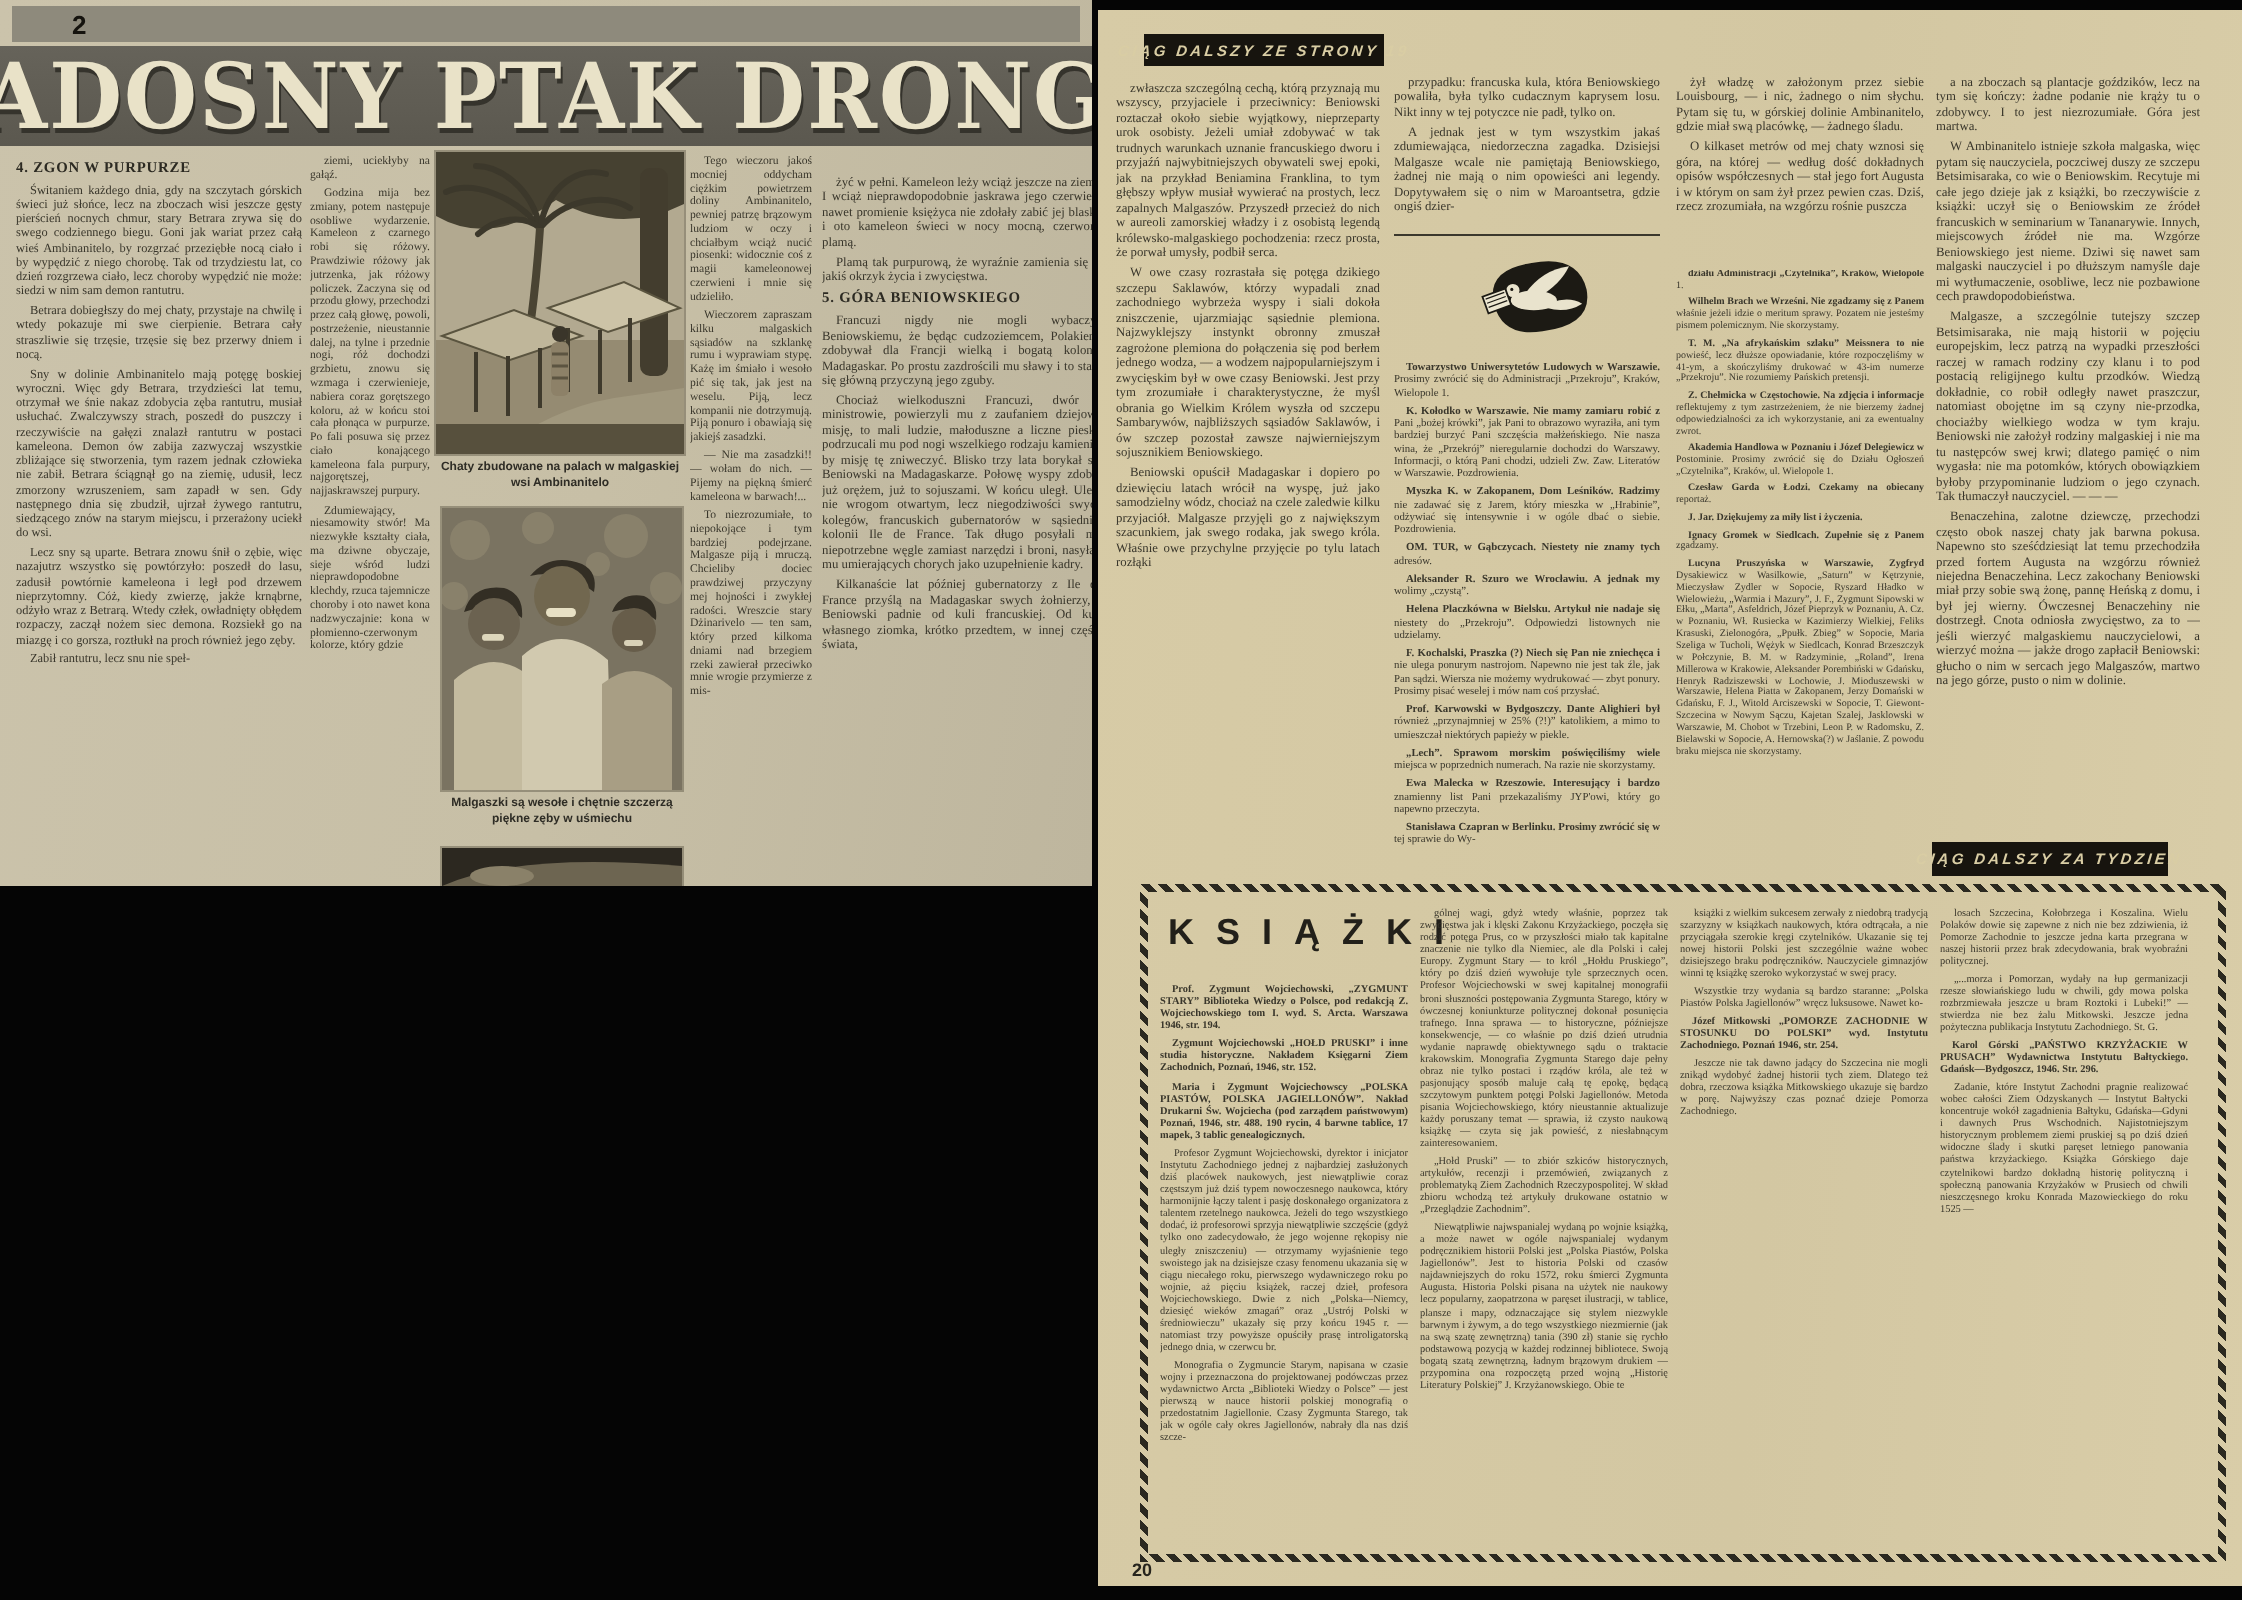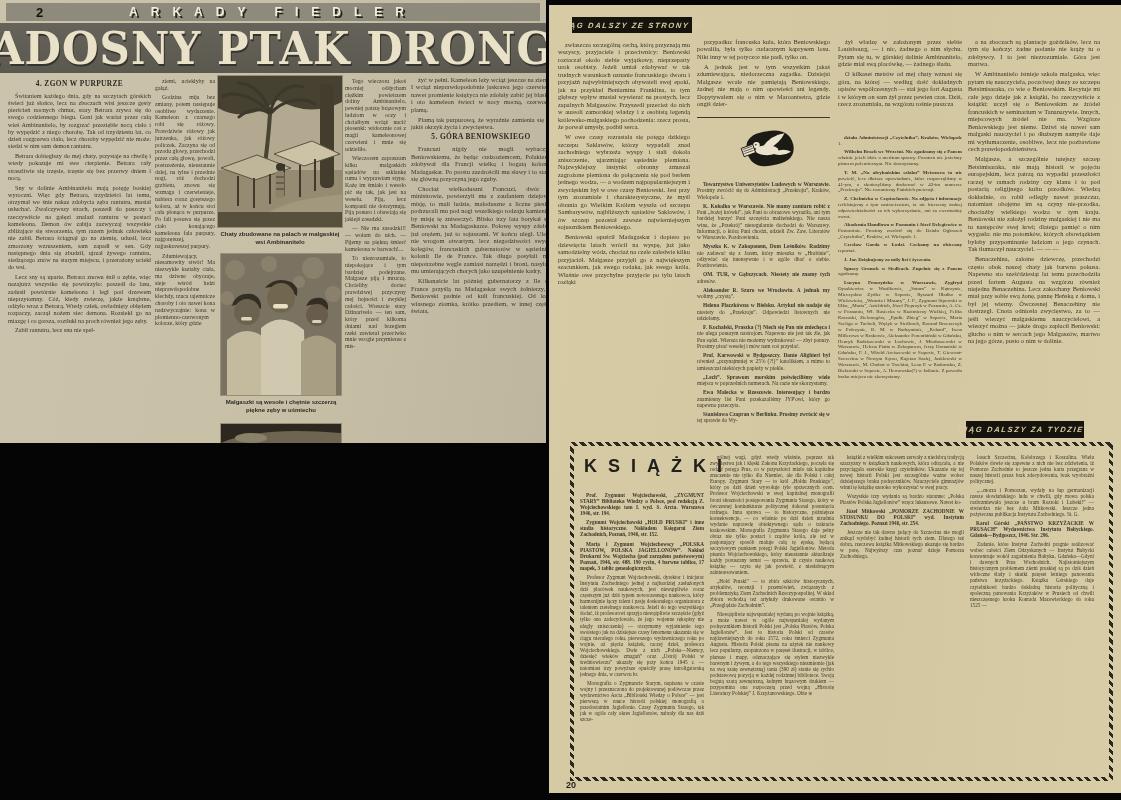--- a/index.html
+++ b/index.html
@@ -21,21 +21,21 @@
   .title-banner{position:absolute;left:0;top:23px;width:546px;height:50px;
     background:linear-gradient(180deg,#66635a,#5b584f);display:flex;align-items:center;justify-content:center;}
   .main-title{font-family:"DejaVu Serif",serif;font-weight:bold;font-size:42px;color:#e9e2c8;
     white-space:nowrap;transform:scaleY(1.08);letter-spacing:1px;text-shadow:1px 2px 0 #35332c;}
 
   
   .tcol{position:absolute;text-align:justify;color:#39362b;overflow:hidden;line-height:1.17;}
   .tcol p{margin:0 0 2.5px 0;text-indent:7px;}
   .f64{font-size:6.4px;} .f62{font-size:6.2px;} .f58{font-size:5.8px;}
   .f54{font-size:5.4px;} .f50{font-size:5.0px;} .f52{font-size:5.2px;}
-  .sec-head{font-weight:bold;text-align:center;font-size:7.4px;letter-spacing:.4px;
+  .sec-head{font-weight:bold;text-align:left;font-size:7.4px;letter-spacing:.4px;
     margin:2px 0 3px 0;color:#2c2a22;}
 
   .photo{position:absolute;overflow:hidden;box-shadow:0 0 0 1px rgba(60,55,40,.35);}
   .caption{position:absolute;font-family:"Liberation Sans",sans-serif;font-weight:bold;
     font-size:6px;line-height:1.25;text-align:center;color:#2e2c25;}
 
   
   .banner{position:absolute;background:#17140e;display:flex;align-items:center;justify-content:center;}
   .banner span{font-family:"Liberation Sans",sans-serif;font-weight:bold;font-style:italic;
     font-size:7.6px;letter-spacing:1.6px;color:#d9cda4;transform:skewX(-6deg);white-space:nowrap;}
@@ -55,21 +55,20 @@
     font-weight:bold;font-size:9px;color:#26241d;}
 </style>
 </head>
 <body>
 
 <div id="canvas">
 
   <div id="pageL" class="page">
     <div class="byline-strip">
       <span class="pnum-left">2</span>
-      <span class="byline">ARKADY FIEDLER</span>
     </div>
     <div class="title-banner">
       <span class="main-title">RADOSNY PTAK DRONGO</span>
     </div>
 
     <div class="tcol f62" style="left:8px;top:78px;width:143px;height:360px;">
       <div class="sec-head">4. ZGON W PURPURZE</div>
       <div>
           <p>Świtaniem każdego dnia, gdy na szczytach górskich świeci już słońce, lecz na zboczach wisi jeszcze gęsty pierścień nocnych chmur, stary Betrara zrywa się do swego codziennego biegu. Goni jak wariat przez całą wieś Ambinanitelo, by rozgrzać przeziębłe nocą ciało i by wypędzić z niego chorobę. Tak od trzydziestu lat, co dzień rozgrzewa ciało, lecz choroby wypędzić nie może: siedzi w nim sam demon rantutru.</p>
           <p>Betrara dobiegłszy do mej chaty, przystaje na chwilę i wtedy pokazuje mi swe cierpienie. Betrara cały straszliwie się trzęsie, trzęsie się bez przerwy dniem i nocą.</p>
@@ -153,21 +152,21 @@
       </svg>
     </div>
 
     <div class="tcol f58" style="left:345px;top:78px;width:61px;height:360px;">
         <p>Tego wieczoru jakoś mocniej oddycham ciężkim powietrzem doliny Ambinanitelo, pewniej patrzę brązowym ludziom w oczy i chciałbym wciąż nucić piosenki: widocznie coś z magii kameleonowej czerwieni i mnie się udzieliło.</p>
         <p>Wieczorem zapraszam kilku malgaskich sąsiadów na szklankę rumu i wyprawiam stypę. Każę im śmiało i wesoło pić się tak, jak jest na weselu. Piją, lecz kompanii nie dotrzymują. Piją ponuro i obawiają się jakiejś zasadzki.</p>
         <p>— Nie ma zasadzki!! — wołam do nich. — Pijemy na piękną śmierć kameleona w barwach!...</p>
         <p>To niezrozumiałe, to niepokojące i tym bardziej podejrzane. Malgasze piją i mruczą. Chcieliby dociec prawdziwej przyczyny mej hojności i zwykłej radości. Wreszcie stary Dżinarivelo — ten sam, który przed kilkoma dniami nad brzegiem rzeki zawierał przeciwko mnie wrogie przymierze z mis-</p>
       </div>
 
-    <div class="tcol f64" style="left:411px;top:76px;width:140px;height:364px;">
+    <div class="tcol f64" style="left:411px;top:88px;width:140px;height:364px;">
       <div>
           <p>żyć w pełni. Kameleon leży wciąż jeszcze na ziemi. I wciąż nieprawdopodobnie jaskrawa jego czerwień: nawet promienie księżyca nie zdołały zabić jej blasku i oto kameleon świeci w nocy mocną, czerwoną plamą.</p>
           <p>Plamą tak purpurową, że wyraźnie zamienia się w jakiś okrzyk życia i zwycięstwa.</p>
         </div>
       <div class="sec-head">5. GÓRA BENIOWSKIEGO</div>
       <div>
           <p>Francuzi nigdy nie mogli wybaczyć Beniowskiemu, że będąc cudzoziemcem, Polakiem, zdobywał dla Francji wielką i bogatą kolonię Madagaskar. Po prostu zazdrościli mu sławy i to stało się główną przyczyną jego zguby.</p>
           <p>Chociaż wielkoduszni Francuzi, dwór i ministrowie, powierzyli mu z zaufaniem dziejową misję, to mali ludzie, małoduszne a liczne pieski, podrzucali mu pod nogi wszelkiego rodzaju kamienie, by misję tę zniweczyć. Blisko trzy lata borykał się Beniowski na Madagaskarze. Połowę wyspy zdobył już orężem, już to sojuszami. W końcu uległ. Uległ nie wrogom otwartym, lecz niegodziwości swych kolegów, francuskich gubernatorów w sąsiedniej kolonii Ile de France. Tak długo posyłali mu niepotrzebne węgle zamiast narzędzi i broni, nasyłali mu umierających chorych jako uzupełnienie kadry.</p>
           <p>Kilkanaście lat później gubernatorzy z Ile de France przyślą na Madagaskar swych żołnierzy, i Beniowski padnie od kuli francuskiej. Od kuli własnego ziomka, krótko przedtem, w innej części świata,</p>
         </div>

